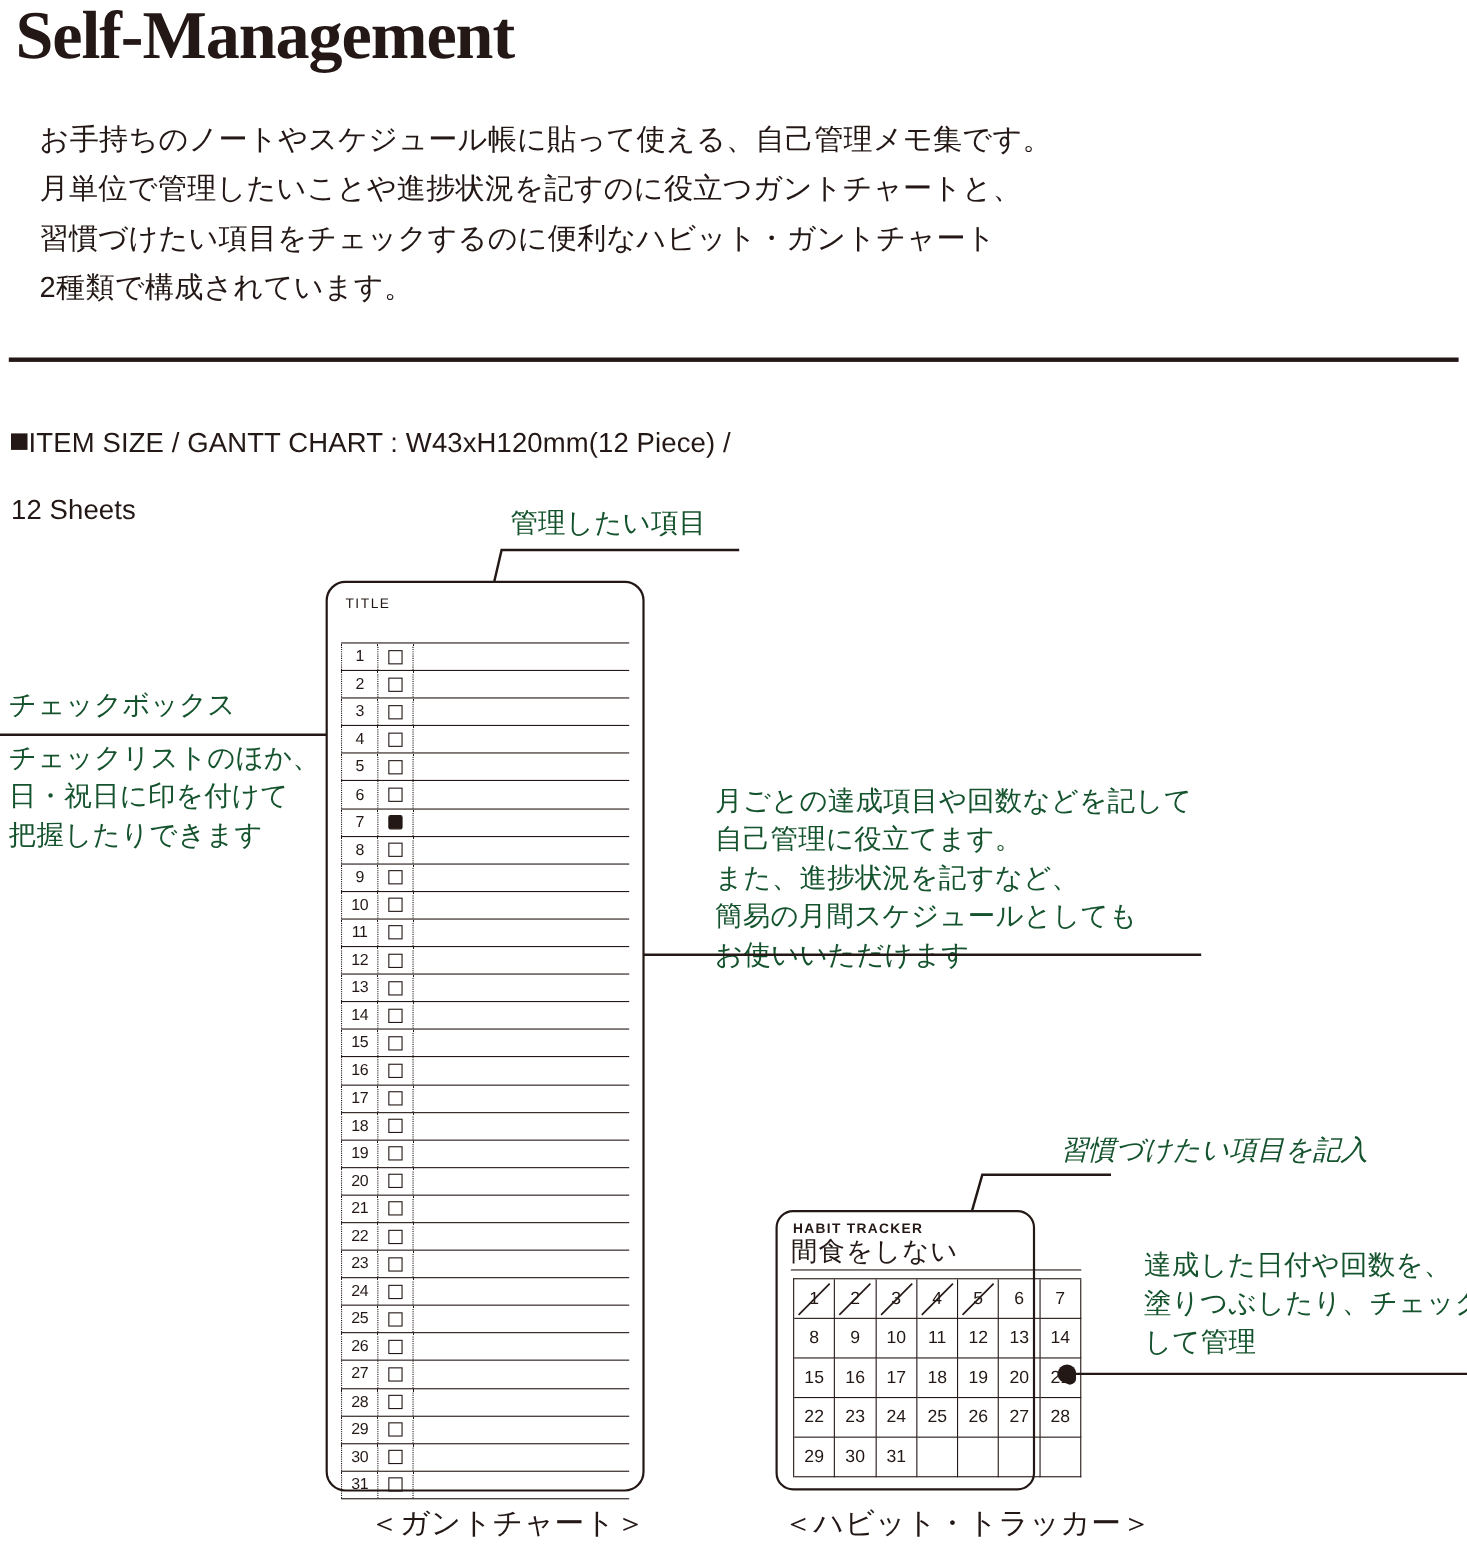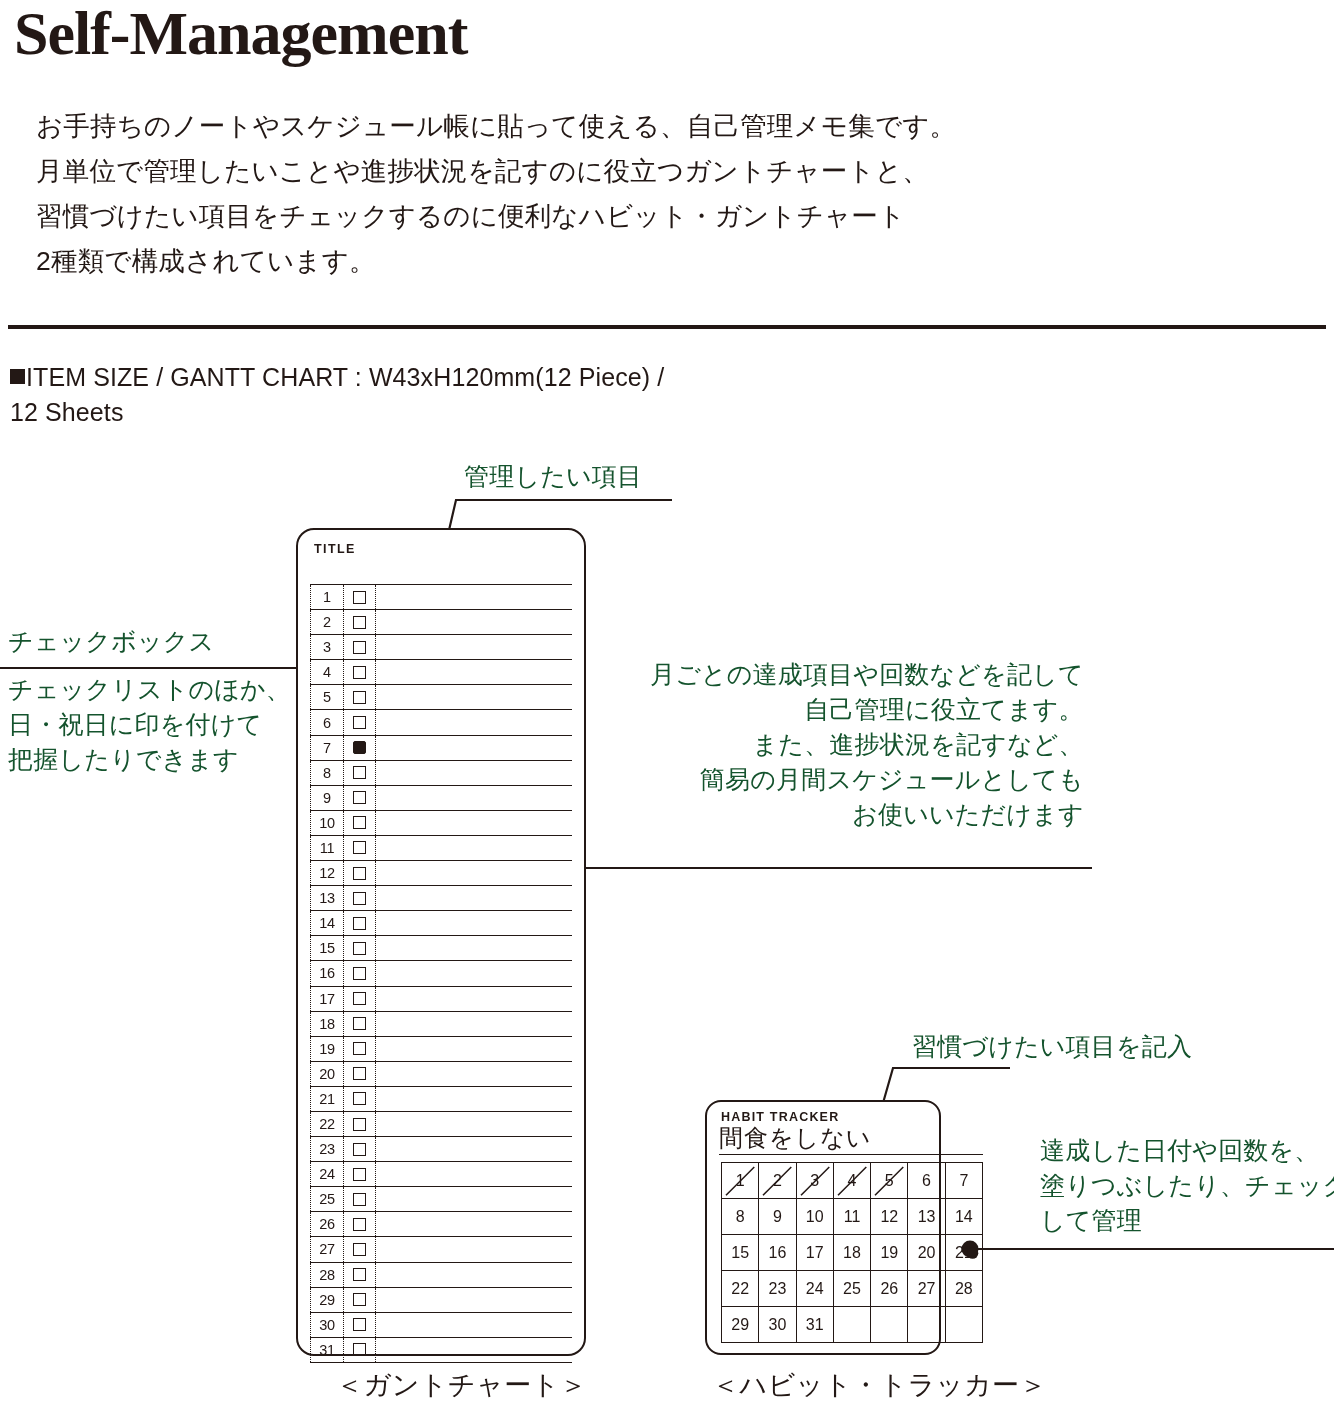--- a/index.html
+++ b/index.html
@@ -26,47 +26,47 @@
   #intro div{white-space:nowrap;}
 
   #divider{
     left:8px;top:325px;width:1318px;height:4px;background:#231815;
   }
 
   #spec{
     left:10px;top:360px;width:900px;
     font-size:25px;line-height:34.5px;letter-spacing:0.1px;color:#231815;
   }
-  #spec div{white-space:nowrap;}
+  #spec div{white-space:nowrap;margin-top:26px;}
   .sq{display:inline-block;width:15px;height:15px;background:#231815;
       vertical-align:2px;margin-right:1px;}
 
   
   .anno{font-size:25px;line-height:35px;color:#14532d;letter-spacing:0.2px;}
   .anno div{white-space:nowrap;}
 
   #anno-top{left:464px;top:459px;}
   #anno-checkbox-title{left:8px;top:624px;font-size:25px;}
   #anno-checkbox-body{left:8px;top:672px;}
-  #anno-right{left:650px;top:657px;text-align:right;}
-  #anno-habit-top{left:912px;top:1029px;}
+  #anno-right{left:650px;top:711px;}
+  #anno-habit-top{left:964px;top:1029px;font-style:italic;}
   #anno-habit-right{left:1040px;top:1133px;}
 
   
   #leaders{left:0;top:0;width:1334px;height:1406px;pointer-events:none;}
 
   
   #gantt-card{
     left:296px;top:528px;width:290px;height:828px;
     border:2.4px solid #231815;border-radius:18px;background:#fff;
     box-sizing:border-box;
   }
   #gantt-title{
     position:absolute;left:16px;top:12px;
-    font-size:12.5px;font-weight:bold;letter-spacing:1.4px;color:#231815;
+    font-size:12.5px;font-weight:normal;letter-spacing:1.4px;color:#231815;
   }
   #gantt-rows{
     position:absolute;left:12px;top:54px;right:12px;
   }
   .grow{
     position:relative;height:24.1px;
     border-bottom:1.6px solid #231815;
     display:flex;align-items:center;
   }
   .grow:first-child{border-top:1.6px solid #231815;}

